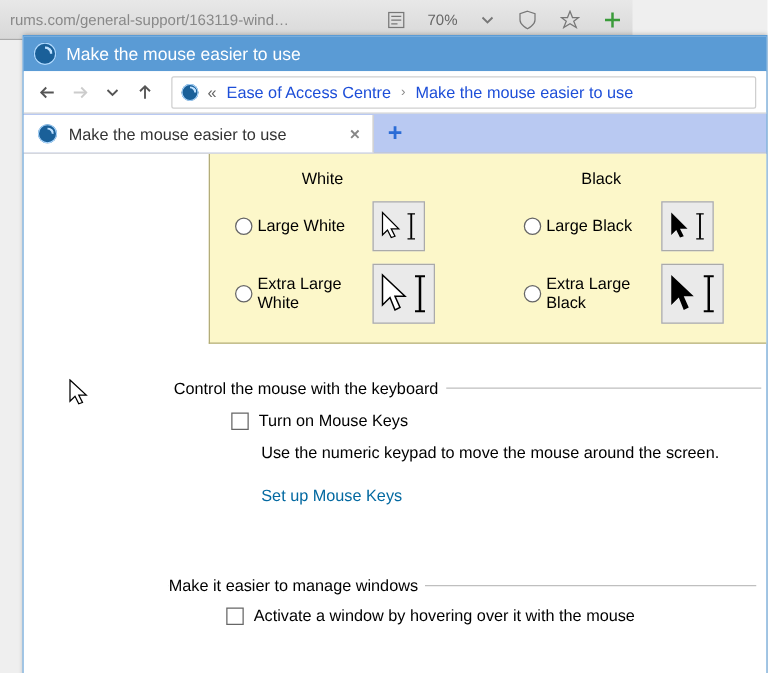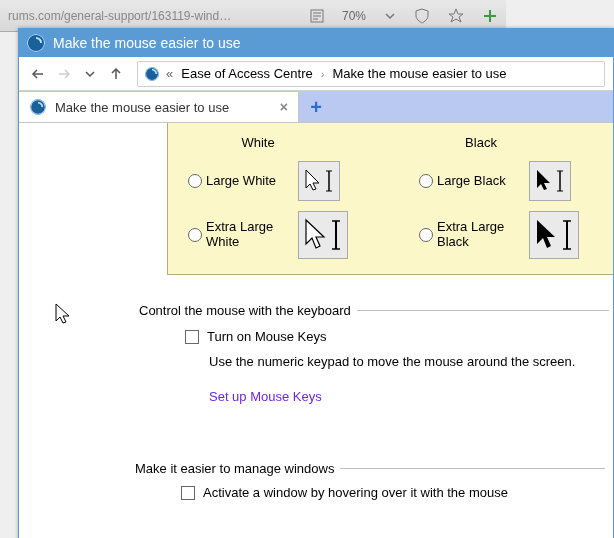--- a/index.html
+++ b/index.html
@@ -42,21 +42,21 @@
   .nav-btn {
     width:22px; height:22px; display:flex; align-items:center; justify-content:center;
     color:#555;
   }
   .nav-btn.disabled { color:#c0c0c0; }
   .addr {
     flex:1; height:26px; border:1px solid #cfcfcf; border-radius:2px; margin-left:6px;
     display:flex; align-items:center; gap:6px; padding:0 6px; font-size:13px;
   }
   .addr .chev { color:#888; font-size:11px; padding:0 2px; }
-  .addr .crumb { color:#000000; }
+  .addr .crumb { color:#1d4ed8; }
   .addr .double-chev { color:#666; padding-right:2px; }
   .addr .icon { width:16px; height:16px; }
 
   .tabstrip {
     height:32px; background:#b9c9f2; display:flex; align-items:flex-end;
     border-bottom:1px solid #c6c6c6;
   }
   .tab {
     height:30px; width:280px; background:#fff; margin-left:0px;
     display:flex; align-items:center; gap:8px; padding:0 10px;
@@ -94,21 +94,21 @@
   .ptr-prev svg { display:block; }
   .top-row .ptr-label { text-align:center; width:88px; }
   .top-row .ptr-cell { padding-left:46px; }
 
   .section1 { position:absolute; left:120px; top:180px; width:470px; }
   .fieldset-label { font-size:13px; color:#000; display:inline-block; background:#fff; padding-right:6px; }
   .field-line { border-top:1px solid #bfbfbf; margin-top:-8px; margin-left:0; }
   .check-row { display:flex; align-items:center; gap:8px; margin-top:18px; margin-left:46px; }
   .checkbox { width:14px; height:14px; border:1px solid #666; background:#fff; }
   .desc { margin-left:70px; margin-top:10px; font-size:13px; color:#000; }
-  .link { margin-left:70px; margin-top:20px; color:#6d28d9; font-size:13px; }
+  .link { margin-left:70px; margin-top:20px; color:#0369a1; font-size:13px; }
 
   .section2 { position:absolute; left:116px; top:338px; width:470px; }
   .section2 .check-row { margin-left:46px; margin-top:16px; }
 
   .host-cursor {
     position:absolute; left:36px; top:180px; pointer-events:none;
   }
 </style>
 </head>
 <body>

